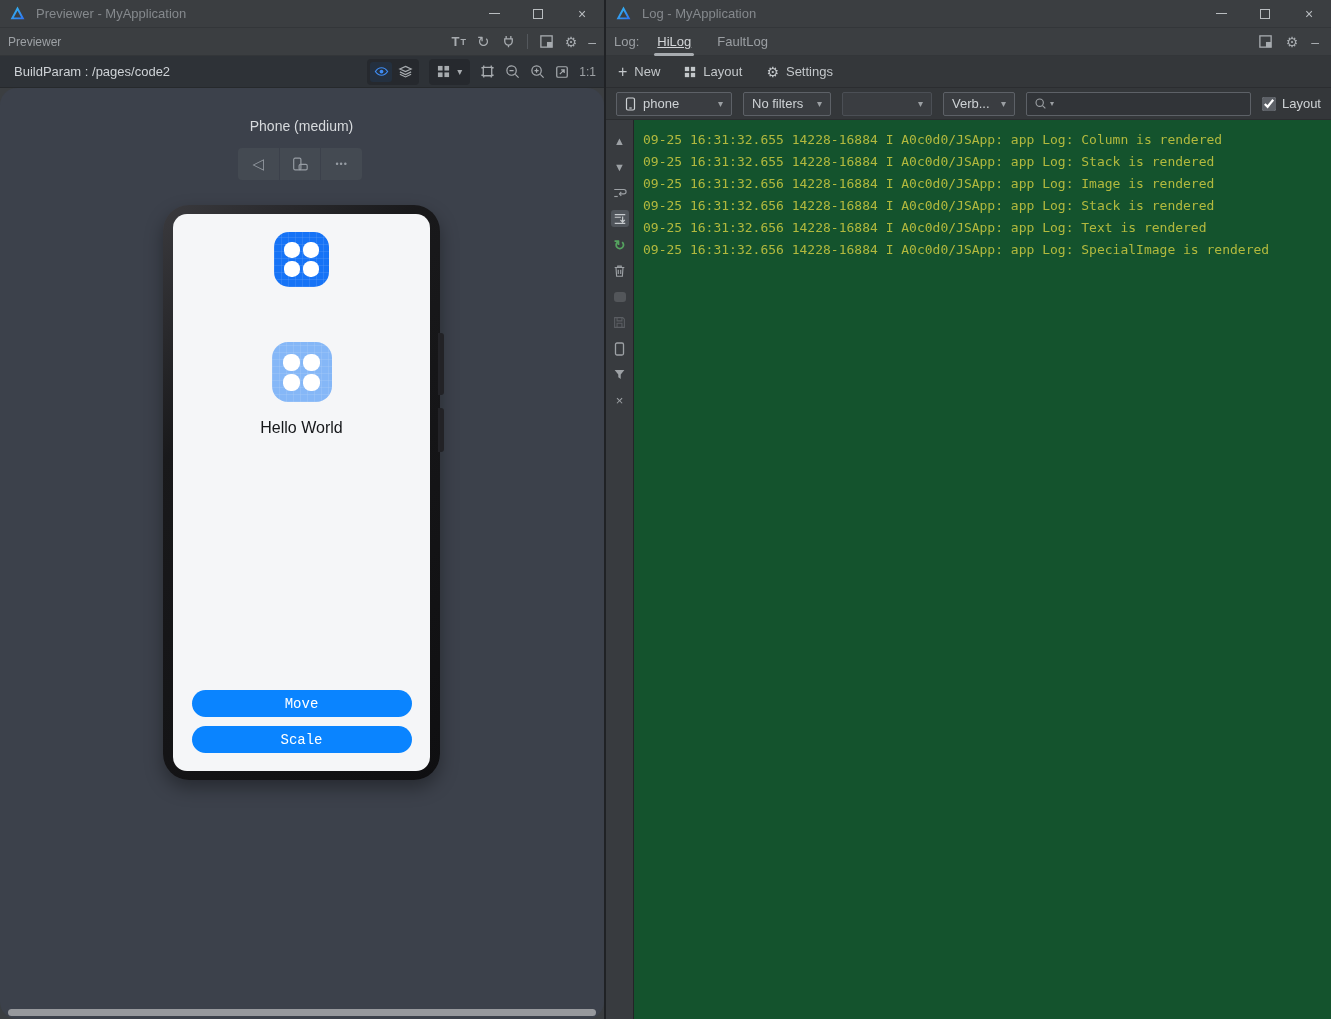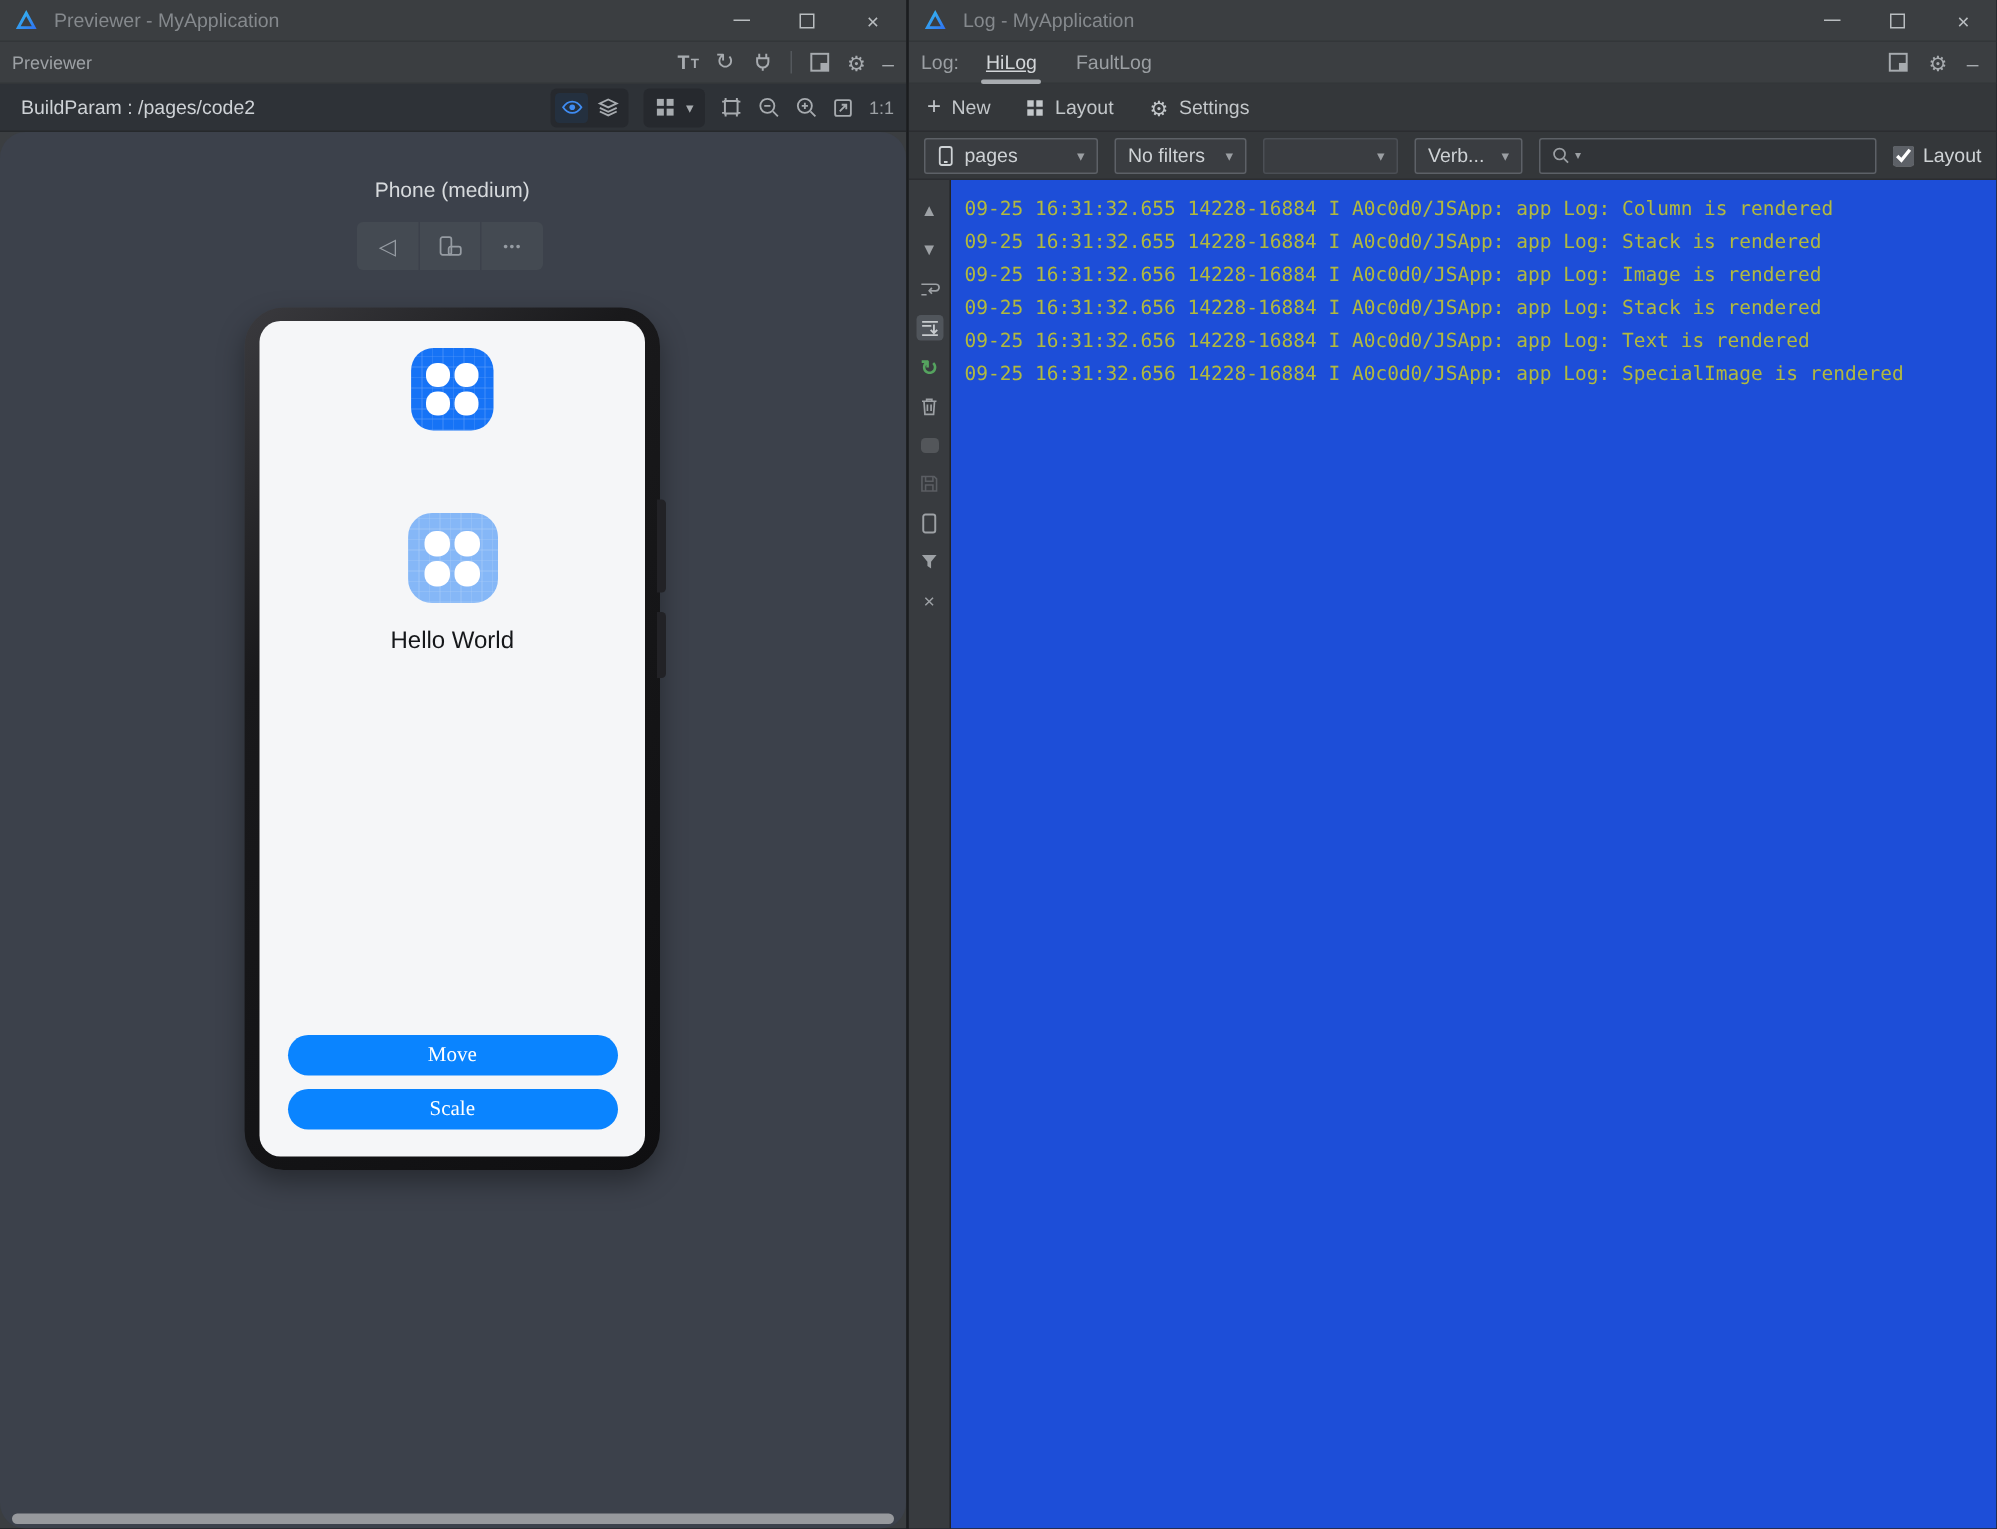--- a/index.html
+++ b/index.html
@@ -74,21 +74,21 @@
         repeating-linear-gradient(0deg, rgba(255,255,255,.35) 0 1px, transparent 1px 7px),
         repeating-linear-gradient(90deg, rgba(255,255,255,.35) 0 1px, transparent 1px 7px); }
   .petals { position:relative; z-index:1; display:grid; grid-template-columns:1fr 1fr; gap:3px; }
   .petal { background:#fff; border-radius:46%; }
   .app-icon.big .petal { width:16px; height:16px; }
   .app-icon.light .petal { width:17px; height:17px; }
 
   .hello { margin-top:17px; font-size:16px; color:#15171a; }
   .spacer { flex:1; }
   .pillbtn { width:220px; height:27px; border:none; border-radius:14px; background:#0a84ff;
-             color:#fff; font-size:14px; font-family:Liberation Serif, serif; cursor:default; }
+             color:#fff; font-size:14px; font-family:Liberation Mono, monospace; cursor:default; }
   .pillbtn.move { margin-bottom:9px; }
   .pillbtn.scale { margin-bottom:18px; }
 
   .hscroll { position:absolute; left:8px; bottom:3px; width:588px; height:7px; border-radius:4px;
              background:#97999d; }
 
   
   .tabrow { height:28px; display:flex; align-items:center; padding:0 8px; background:#3b3e41;
             border-bottom:1px solid #333639; }
   .tabrow .loglabel { font-size:13px; color:#9b9fa3; margin-right:18px; }
@@ -125,21 +125,21 @@
   .logbody { display:flex; height:899px; }
   .gutter { width:28px; background:#383b3f; border-right:1px solid #232427; display:flex;
             flex-direction:column; align-items:center; padding-top:12px; gap:9px; }
   .gbtn { width:18px; height:17px; display:flex; align-items:center; justify-content:center;
           background:none; border:none; color:#9da1a5; font-size:11px; cursor:default; border-radius:3px; }
   .gbtn.sel { background:#50555b; color:#c7cbce; }
   .gbtn.green { color:#55a35f; font-size:14px; font-weight:bold; }
   .gbtn.dim { color:#5b5e63; }
   .gbtn .blob { width:12px; height:10px; background:#53565a; border-radius:3px; }
   .gbtn.gx { font-size:13px; }
-  .logarea { flex:1; background:#1d4ed8; padding:9px 0 0 9px; overflow:hidden; }
+  .logarea { flex:1; background:#14532d; padding:9px 0 0 9px; overflow:hidden; }
   .logline { font-family:"DejaVu Sans Mono", monospace; font-size:13px; line-height:22px;
              color:#b2b93e; white-space:pre; }
 </style>
 </head>
 <body>
 
 <div class="stage">
 
   <section class="win left">
     <header class="titlebar">
@@ -364,21 +364,21 @@
         <span>Settings</span>
       </button>
     </div>
 
     <div class="fbar">
       <button class="select s-device">
         <svg width="11" height="14" viewBox="0 0 10 14" fill="none" stroke="#ced2d5" stroke-width="1.2">
             <rect x="1" y="1" width="8" height="12" rx="1.5"></rect>
             <path d="M3.8 11h2.4"></path>
           </svg>
-        <span>pages</span>
+        <span>phone</span>
         <span class="caret">▾</span>
       </button>
       <button class="select s-filter">
         <span>No filters</span>
         <span class="caret">▾</span>
       </button>
       <button class="select s-empty">
         <span></span>
         <span class="caret">▾</span>
       </button>

